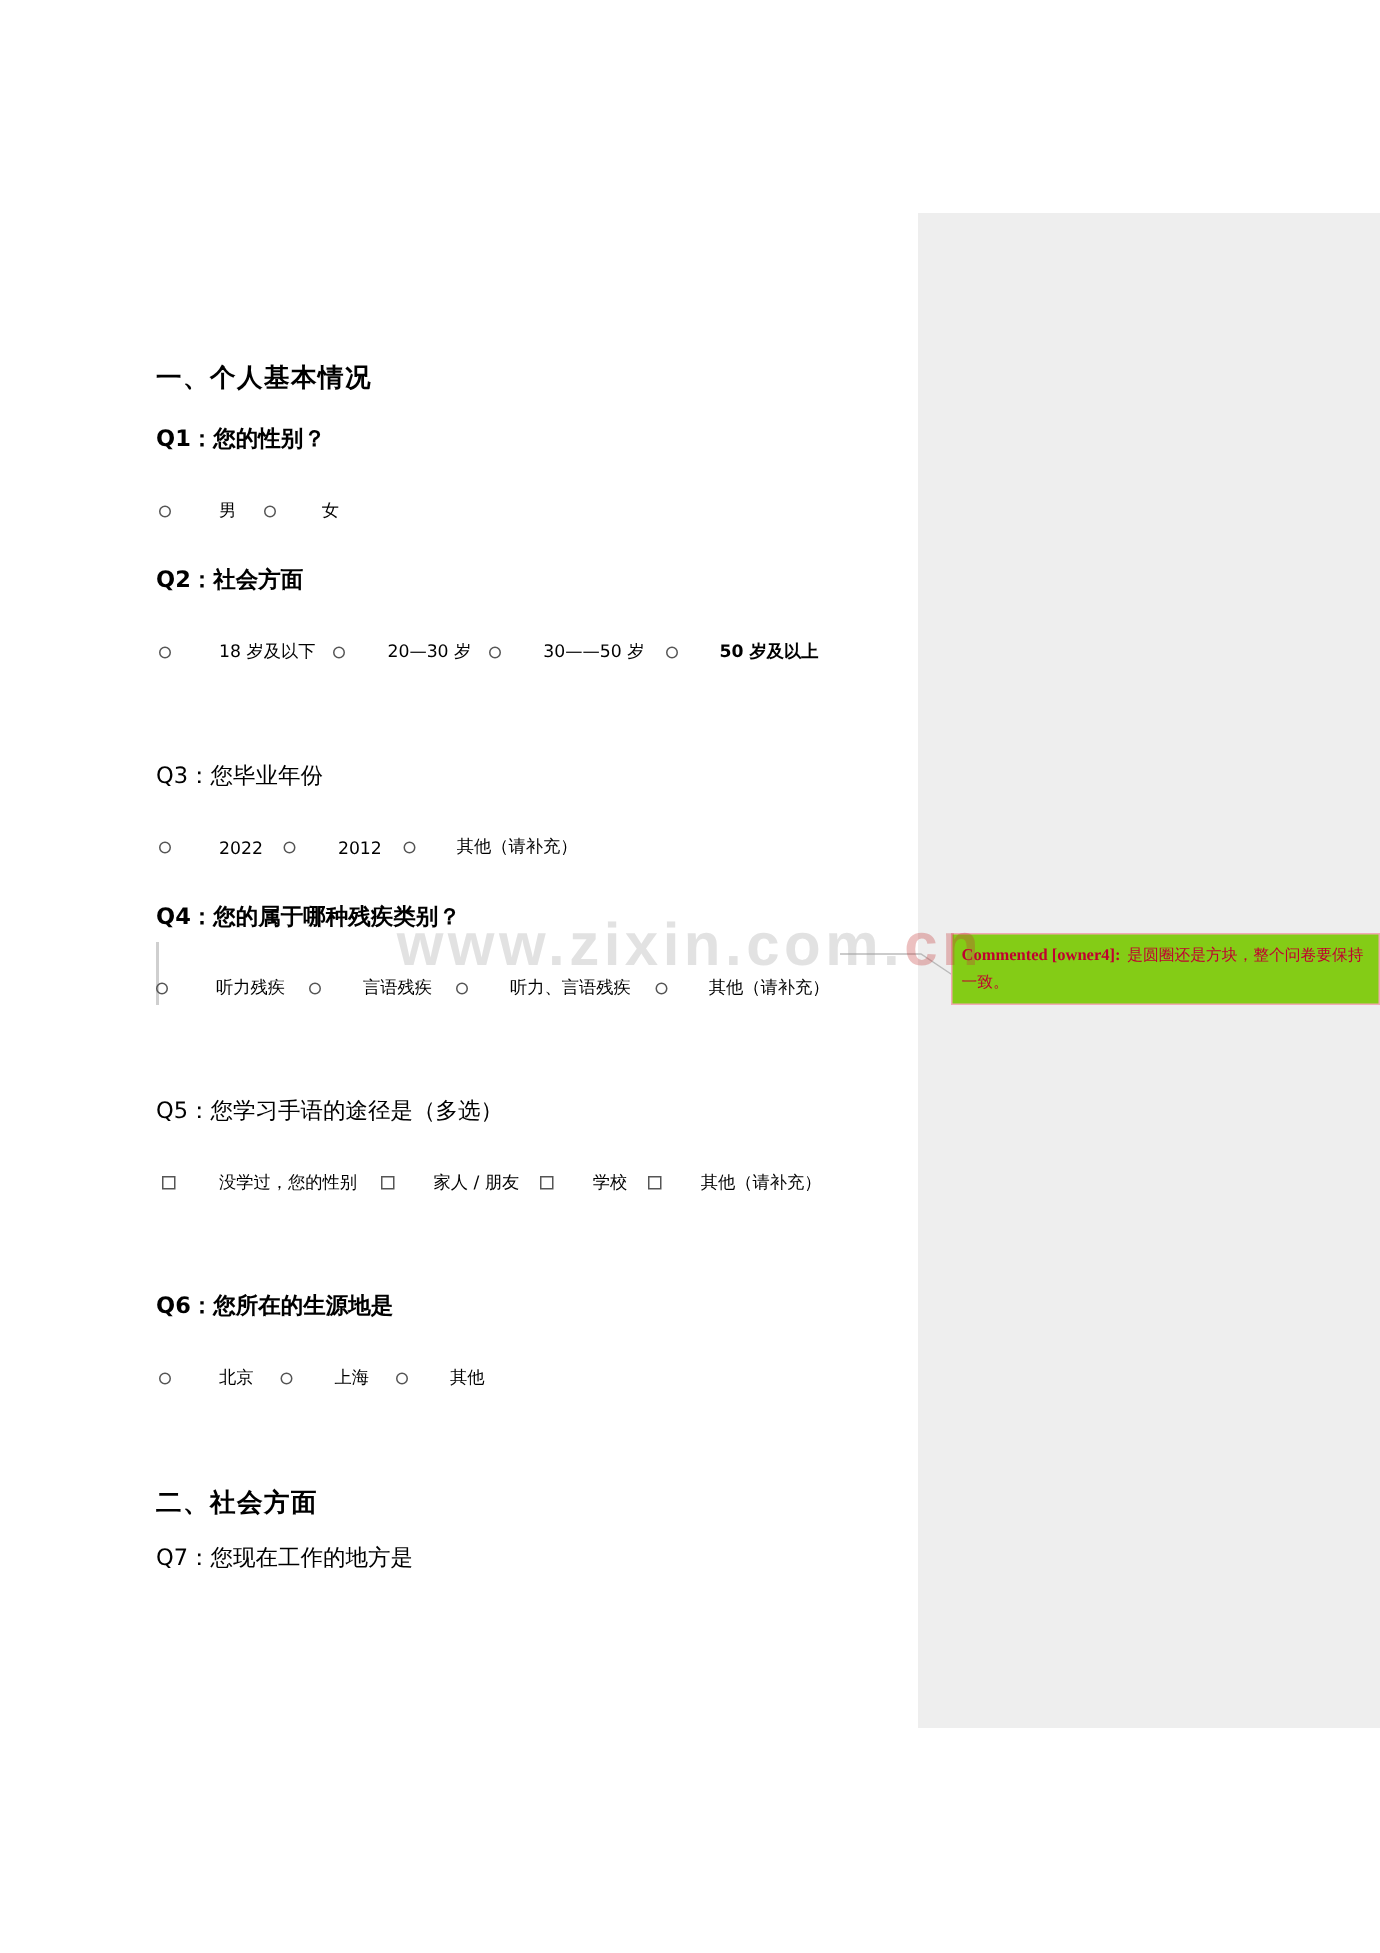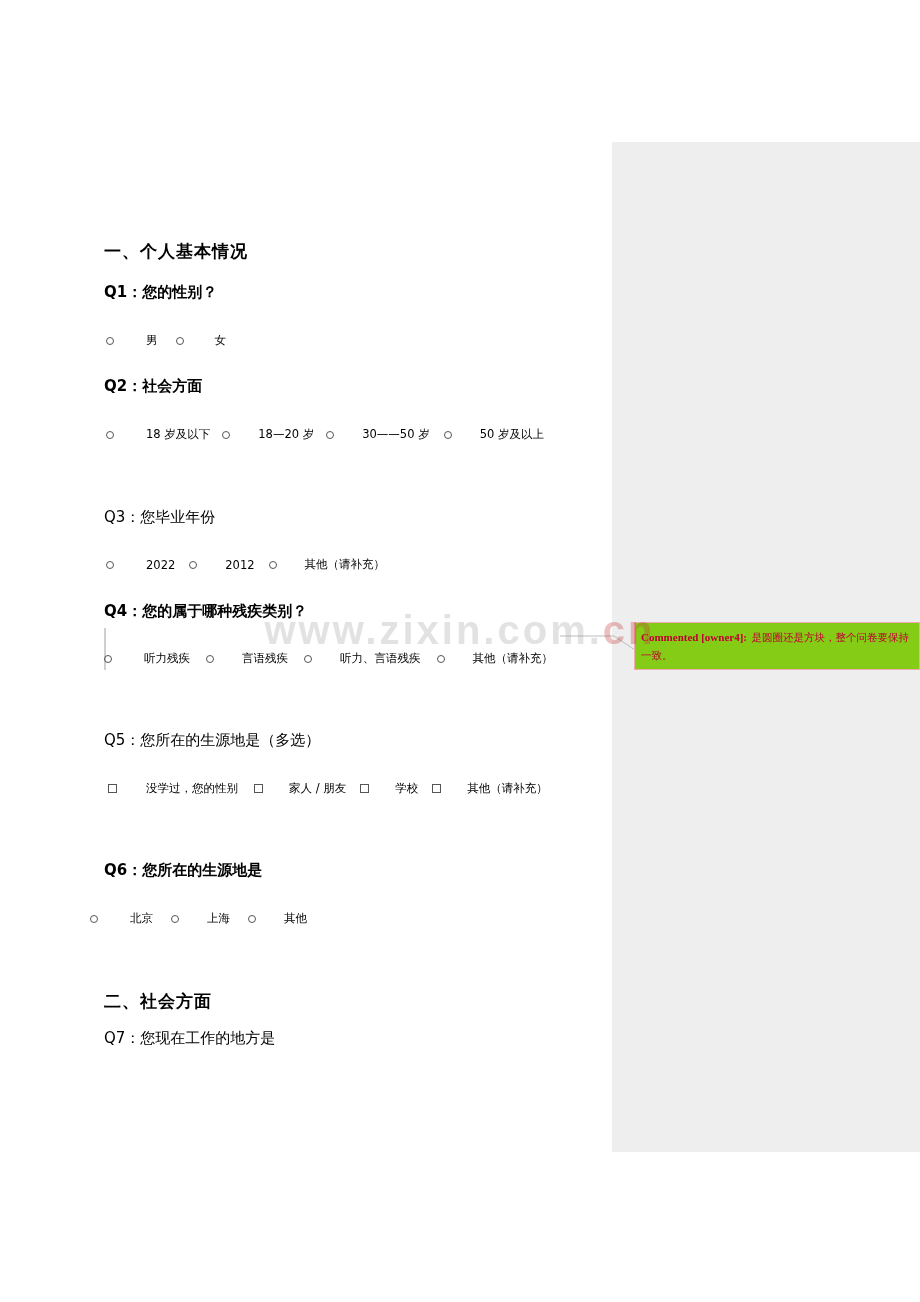--- a/index.html
+++ b/index.html
@@ -189,29 +189,29 @@
   </div>
 
   <div class="q bold" style="left:104px; top:377px;">Q2：社会方面</div>
   <div class="optrow" style="left:106px; top:427px;">
     <span class="opt">
       <span class="circle"></span>
       <span class="lbl" style="margin-left:32px;">18 岁及以下</span>
     </span>
     <span class="opt" style="margin-left:12px;">
       <span class="circle"></span>
-      <span class="lbl" style="margin-left:28px;">18—20 岁</span>
+      <span class="lbl" style="margin-left:28px;">20—30 岁</span>
     </span>
     <span class="opt" style="margin-left:12px;">
       <span class="circle"></span>
       <span class="lbl" style="margin-left:28px;">30——50 岁</span>
     </span>
     <span class="opt" style="margin-left:14px;">
       <span class="circle"></span>
-      <span class="lbl" style="margin-left:28px;">50 岁及以上</span>
+      <span class="lbl" style="margin-left:28px;font-weight:bold;">50 岁及以上</span>
     </span>
   </div>
 
   <div class="q" style="left:104px; top:508px;">Q3：您毕业年份</div>
   <div class="optrow" style="left:106px; top:557px;">
     <span class="opt">
       <span class="circle"></span>
       <span class="lbl" style="margin-left:32px;">2022</span>
     </span>
     <span class="opt" style="margin-left:14px;">
@@ -237,42 +237,42 @@
     <span class="opt" style="margin-left:16px;">
       <span class="circle"></span>
       <span class="lbl" style="margin-left:28px;">听力、言语残疾</span>
     </span>
     <span class="opt" style="margin-left:16px;">
       <span class="circle"></span>
       <span class="lbl" style="margin-left:28px;">其他（请补充）</span>
     </span>
   </div>
 
-  <div class="q" style="left:104px; top:731px;">Q5：您所在的生源地是（多选）</div>
+  <div class="q" style="left:104px; top:731px;">Q5：您学习手语的途径是（多选）</div>
   <div class="optrow" style="left:108px; top:781px;">
     <span class="opt">
       <span class="square"></span>
       <span class="lbl" style="margin-left:29px;">没学过，您的性别</span>
     </span>
     <span class="opt" style="margin-left:16px;">
       <span class="square"></span>
       <span class="lbl" style="margin-left:26px;">家人 / 朋友</span>
     </span>
     <span class="opt" style="margin-left:14px;">
       <span class="square"></span>
       <span class="lbl" style="margin-left:26px;">学校</span>
     </span>
     <span class="opt" style="margin-left:14px;">
       <span class="square"></span>
       <span class="lbl" style="margin-left:26px;">其他（请补充）</span>
     </span>
   </div>
 
   <div class="q bold" style="left:104px; top:861px;">Q6：您所在的生源地是</div>
-  <div class="optrow" style="left:90px; top:911px;">
+  <div class="optrow" style="left:106px; top:911px;">
     <span class="opt">
       <span class="circle"></span>
       <span class="lbl" style="margin-left:32px;">北京</span>
     </span>
     <span class="opt" style="margin-left:18px;">
       <span class="circle"></span>
       <span class="lbl" style="margin-left:28px;">上海</span>
     </span>
     <span class="opt" style="margin-left:18px;justify-content:space-between;">
       <span class="circle"></span>

